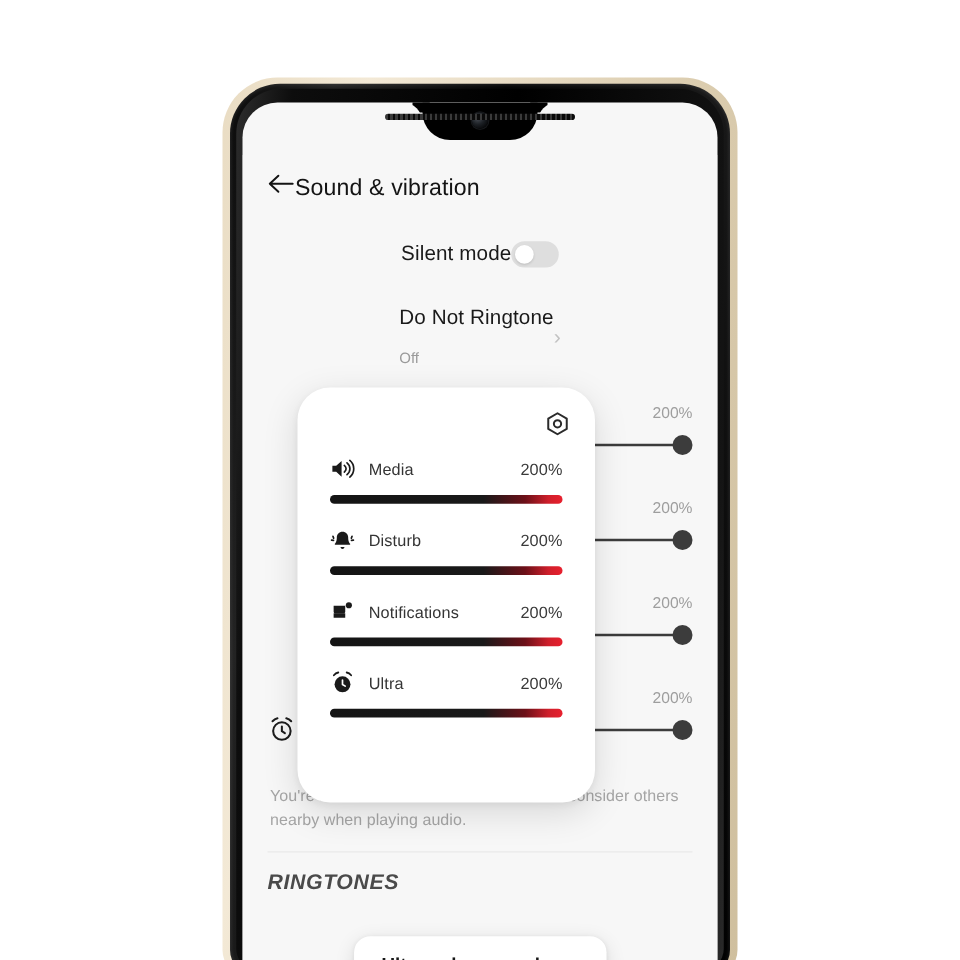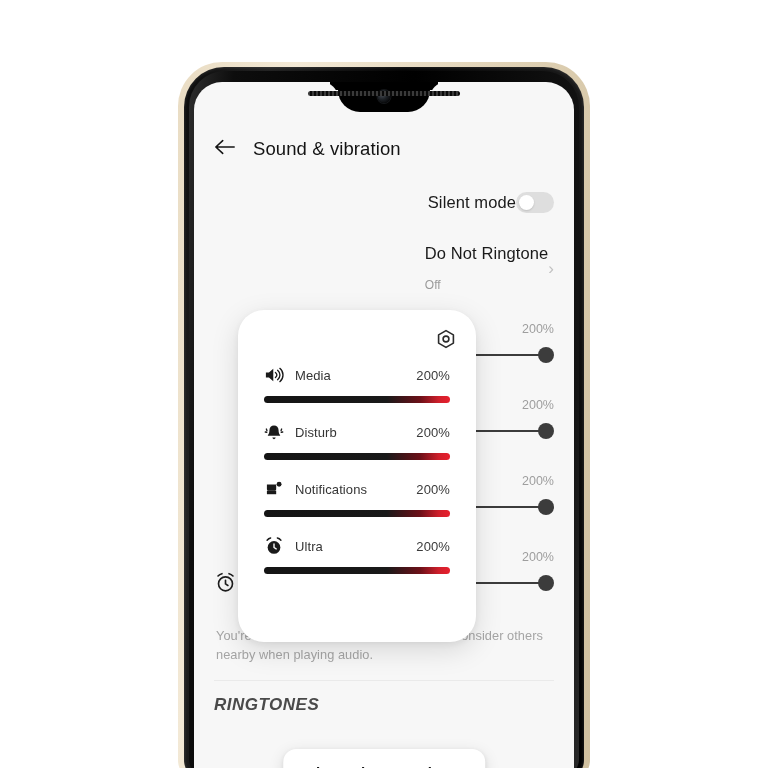--- a/index.html
+++ b/index.html
@@ -170,34 +170,33 @@
     position: absolute;
     left: 0; top: 42px;
     width: 380px;
     height: 658px;
     background: #f7f7f7;
   }
 
   #title-bar {
     display: flex;
     align-items: center;
-    gap: 17px;
     padding: 14px 20px 10px 20px;
   }
   #page-title {
     font-size: 18.5px;
     color: #141414;
     font-weight: 500;
     letter-spacing: 0.1px;
   }
 
   .settings-row {
     display: flex;
     align-items: center;
-    justify-content: flex-end;
+    justify-content: center;
     padding: 0 20px;
     min-height: 44px;
   }
   .row-main { display: flex; flex-direction: column; gap: 2px; }
   .row-title {
     font-size: 16.5px;
     color: #1a1a1a;
     letter-spacing: 0.1px;
   }
   .row-sub {

